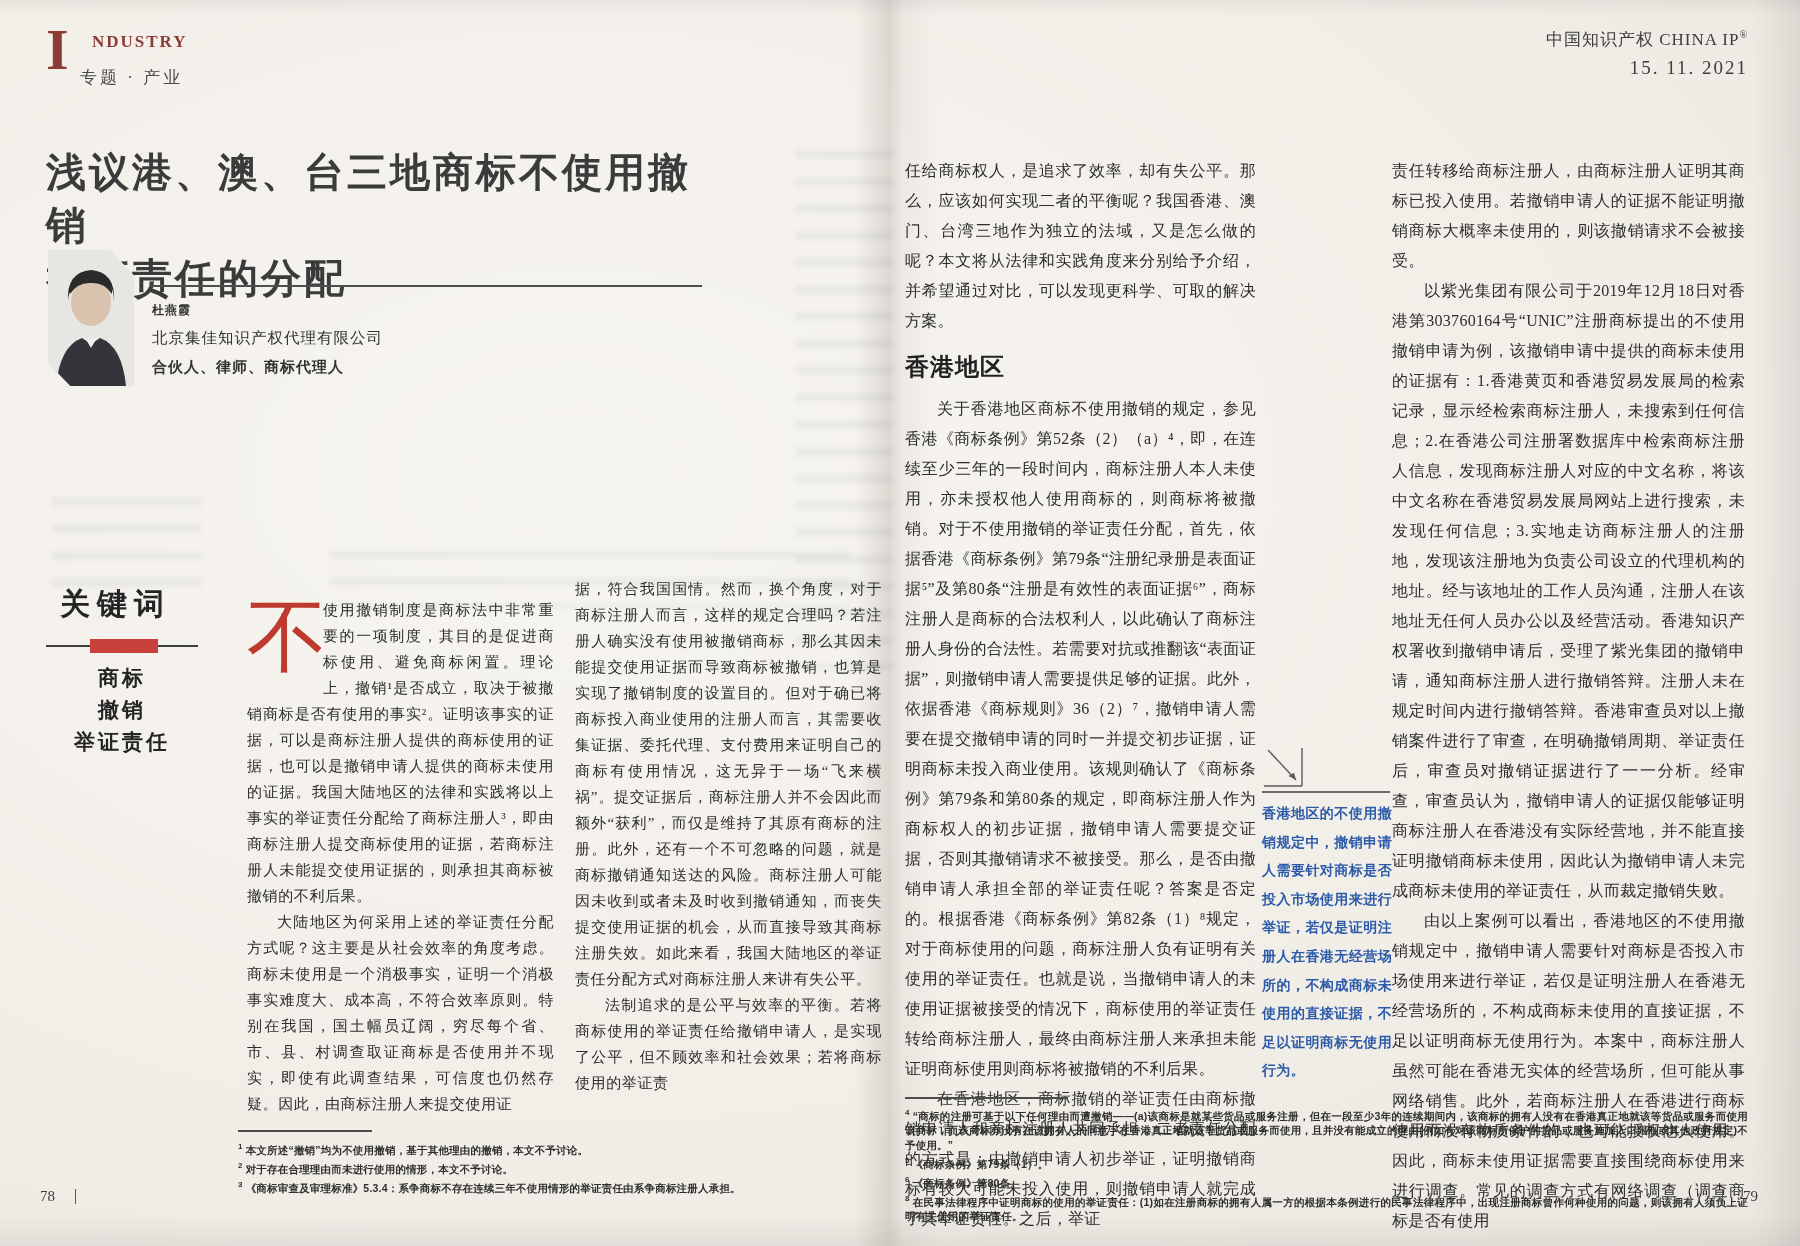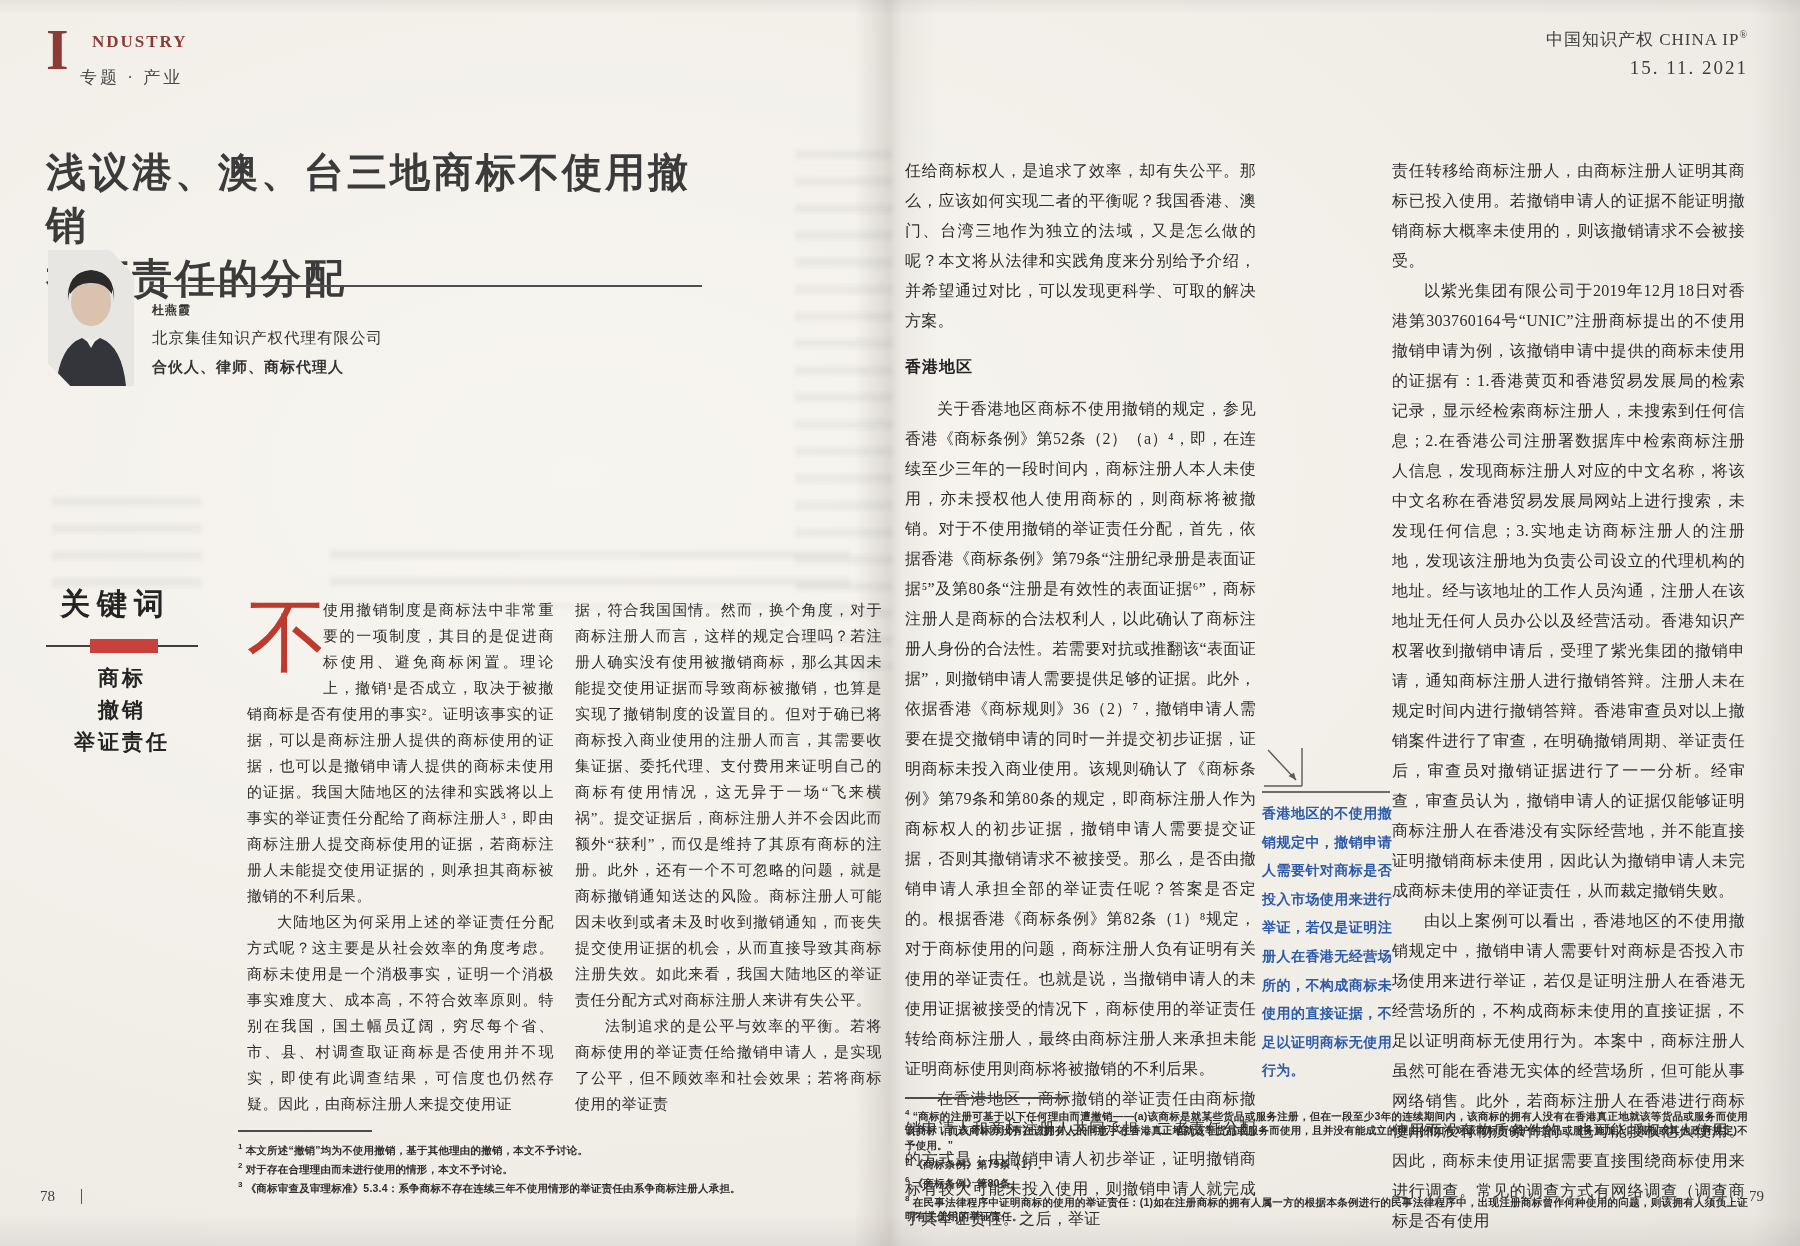--- a/index.html
+++ b/index.html
@@ -50,37 +50,37 @@
   .kw-redbar { background:#c8413a; }
   .kw-items { width:152px; text-align:center; font-size:21px; font-weight:700; letter-spacing:3px; color:#242424; }
   .kw-items div { line-height:32px; }
 
   
   .body-l { font-size:15px; line-height:26px; letter-spacing:0.6px; text-align:justify; color:#2d2d2d; }
   .body-r { font-size:16px; line-height:30px; letter-spacing:0.3px; text-align:justify; color:#2d2d2d; }
   .ind { text-indent:2em; }
   .dropcap { float:left; width:68px; height:76px; font-size:80px; line-height:74px;
     color:#bf3a2e; margin:3px 8px 0 0; font-weight:400; }
-  .sec-head { font-family:"Liberation Sans","DejaVu Sans",sans-serif; font-size:16px; font-weight:700;
+  .sec-head { font-family:"Liberation Sans","DejaVu Sans",sans-serif; font-size:24px; font-weight:700;
     color:#222; letter-spacing:1px; margin:16px 0 12px 0; }
 
   
   .callout-rule { height:2px; background:#6b6b6b; }
   .callout-text { width:130px; font-family:"Liberation Sans","DejaVu Sans",sans-serif;
     font-size:14px; line-height:28.6px; font-weight:700; color:#2d5ba9; text-align:justify; letter-spacing:0.3px; }
 
   
   .fn-rule { height:2px; background:#4c4c4c; }
   .fns { font-family:"Liberation Sans","DejaVu Sans",sans-serif; font-size:10.5px; line-height:14.5px;
     font-weight:600; color:#2e2e2e; letter-spacing:0.2px; }
   .fns .fn { margin-bottom:2px; text-align:justify; }
   .fnm { font-size:8px; vertical-align:super; margin-right:3px; }
 
   
-  .pageno { display:flex; align-items:center; gap:26px; font-size:15px; color:#3c3c3c; }
+  .pageno { display:flex; align-items:center; gap:20px; font-size:15px; color:#3c3c3c; }
   .pbar { width:1px; height:15px; background:#555; }
 </style>
 </head>
 <body>
 
 <div class="canvas">
 
   <div class="abs bleed" style="left:330px; top:550px; width:520px; height:58px;"></div>
   <div class="abs bleed" style="left:52px; top:497px; width:150px; height:92px;"></div>
   <div class="abs bleed" style="left:795px; top:150px; width:98px; height:520px;"></div>
@@ -129,21 +129,21 @@
     <div>商标</div>
     <div>撤销</div>
     <div>举证责任</div>
   </div>
 
   <div class="abs body-l" style="left:247px; top:597px; width:307px;">
     <span class="dropcap serif">不</span><span>使用撤销制度是商标法中非常重要的一项制度，其目的是促进商标使用、避免商标闲置。理论上，撤销¹是否成立，取决于被撤销商标是否有使用的事实²。证明该事实的证据，可以是商标注册人提供的商标使用的证据，也可以是撤销申请人提供的商标未使用的证据。我国大陆地区的法律和实践将以上事实的举证责任分配给了商标注册人³，即由商标注册人提交商标使用的证据，若商标注册人未能提交使用证据的，则承担其商标被撤销的不利后果。</span>
     <div class="ind">大陆地区为何采用上述的举证责任分配方式呢？这主要是从社会效率的角度考虑。商标未使用是一个消极事实，证明一个消极事实难度大、成本高，不符合效率原则。特别在我国，国土幅员辽阔，穷尽每个省、市、县、村调查取证商标是否使用并不现实，即使有此调查结果，可信度也仍然存疑。因此，由商标注册人来提交使用证</div>
   </div>
 
-  <div class="abs body-l" style="left:575px; top:597px; width:307px;">
+  <div class="abs body-l" style="left:575px; top:576px; width:307px;">
     <div>据，符合我国国情。然而，换个角度，对于商标注册人而言，这样的规定合理吗？若注册人确实没有使用被撤销商标，那么其因未能提交使用证据而导致商标被撤销，也算是实现了撤销制度的设置目的。但对于确已将商标投入商业使用的注册人而言，其需要收集证据、委托代理、支付费用来证明自己的商标有使用情况，这无异于一场“飞来横祸”。提交证据后，商标注册人并不会因此而额外“获利”，而仅是维持了其原有商标的注册。此外，还有一个不可忽略的问题，就是商标撤销通知送达的风险。商标注册人可能因未收到或者未及时收到撤销通知，而丧失提交使用证据的机会，从而直接导致其商标注册失效。如此来看，我国大陆地区的举证责任分配方式对商标注册人来讲有失公平。</div>
     <div class="ind">法制追求的是公平与效率的平衡。若将商标使用的举证责任给撤销申请人，是实现了公平，但不顾效率和社会效果；若将商标使用的举证责</div>
   </div>
 
   <div class="abs fn-rule" style="left:238px; top:1130px; width:134px;"></div>
   <div class="abs fns" style="left:238px; top:1140px; width:575px;">
     <div class="fn"><span class="fnm">1</span><span>本文所述“撤销”均为不使用撤销，基于其他理由的撤销，本文不予讨论。</span></div>
     <div class="fn"><span class="fnm">2</span><span>对于存在合理理由而未进行使用的情形，本文不予讨论。</span></div>
     <div class="fn"><span class="fnm">3</span><span>《商标审查及审理标准》5.3.4：系争商标不存在连续三年不使用情形的举证责任由系争商标注册人承担。</span></div>
   </div>

